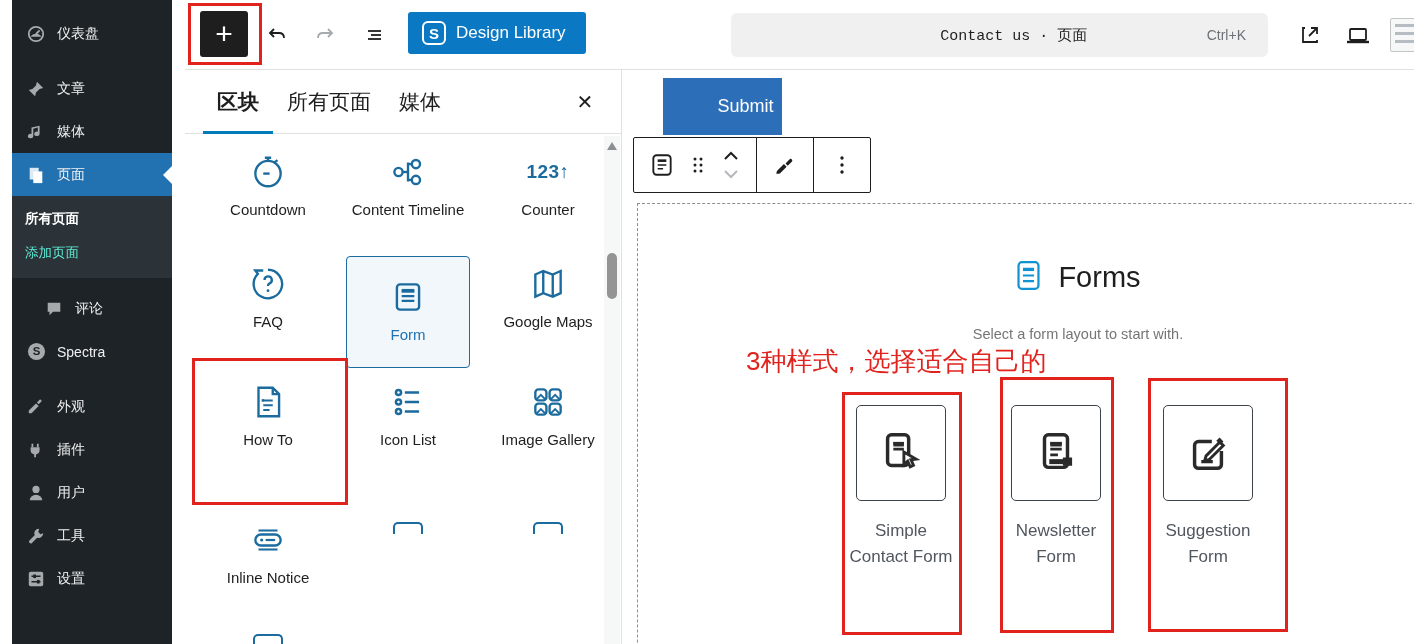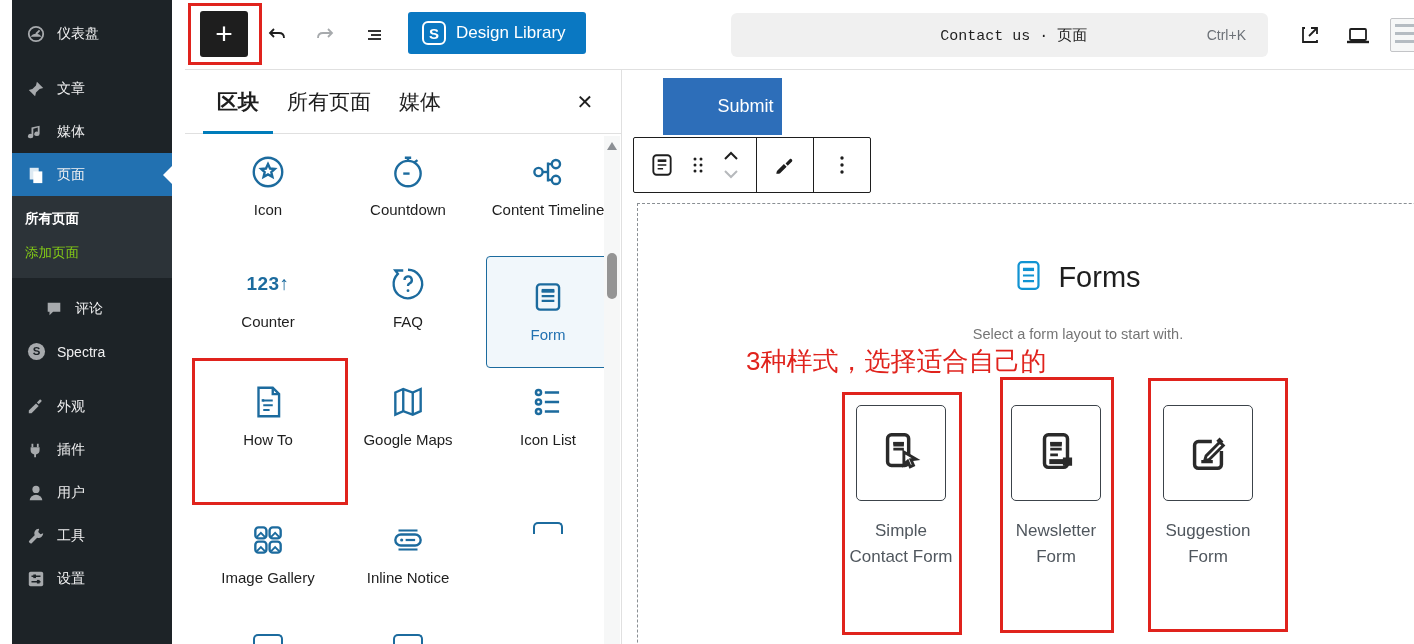--- a/index.html
+++ b/index.html
@@ -11,21 +11,21 @@
   
   .sidebar { position:absolute; left:12px; top:0; width:160px; height:644px; background:#1d2327; z-index:5; }
   .sb-item { display:flex; align-items:center; height:43px; padding-left:14px; gap:11px;
              color:#f0f0f1; font-size:14px; cursor:pointer; }
   .sb-item .sbi { width:20px; height:20px; flex:0 0 20px; display:flex; align-items:center; justify-content:center; }
   .sb-item svg { display:block; }
   .sb-item.active { background:#2271b1; position:relative; }
   .sb-item.active::after { content:""; position:absolute; right:0; top:50%; margin-top:-9px;
              border-top:9px solid transparent; border-bottom:9px solid transparent; border-right:9px solid #fff; }
   .sb-sub { background:#2c3338; padding:6px 0 8px 0; }
-  .sb-subitem { display:block; padding:8px 0 8px 13px; font-size:13.5px; color:#84cc16; cursor:pointer; }
+  .sb-subitem { display:block; padding:8px 0 8px 13px; font-size:13.5px; color:#5eead4; cursor:pointer; }
   .sb-subitem.current { color:#fff; font-weight:bold; }
   .mt12 { margin-top:12px; } .mt9 { margin-top:9px;padding-left:32px; }
   
   .topbar { position:absolute; left:185px; top:0; width:1229px; height:70px; background:#fff;
             border-bottom:1px solid #e0e0e0; z-index:4; }
   .inserter-toggle { position:absolute; left:15px; top:11px; width:48px; height:46px; background:#1e1e1e;
             border:none; border-radius:3px; color:#fff; font-size:30px; line-height:42px; cursor:pointer; }
   .tb-ico { position:absolute; top:19px; width:32px; height:32px; display:flex; align-items:center; justify-content:center; cursor:pointer; }
   .undo { left:76px; } .redo { left:124px; } .listview { left:174px; }
   .dl-btn { position:absolute; left:223px; top:12px; height:42px; padding:0 20px 0 14px; background:#0a78c2;
@@ -260,29 +260,20 @@
       <span class="tab">所有页面</span>
       <span class="tab">媒体</span>
       <span class="close-x">✕</span>
     </div>
 
     <div class="grid">
 
       <div class="tile">
         <span class="t-icon">
           <svg width="38" height="38" viewBox="0 0 24 24" fill="none" stroke="#1c6b9e" stroke-width="1.5">
-              <circle cx="12" cy="12" r="9"></circle>
-              <path d="M12 7 l1.3 2.8 3 .3 -2.2 2 .7 3 -2.8-1.6 -2.8 1.6 .7-3 -2.2-2 3-.3 Z"></path>
-            </svg>
-        </span>
-        <span class="t-label">Icon</span>
-      </div>
-      <div class="tile">
-        <span class="t-icon">
-          <svg width="38" height="38" viewBox="0 0 24 24" fill="none" stroke="#1c6b9e" stroke-width="1.5">
               <circle cx="12" cy="13" r="8"></circle>
               <path d="M10 3 h4 M12 3 v2"></path>
               <path d="M16 6 l2-1.5"></path>
               <path d="M9 13 h4"></path>
             </svg>
         </span>
         <span class="t-label">Countdown</span>
       </div>
 
       <div class="tile">
@@ -322,36 +313,36 @@
               <rect x="5" y="4" width="14" height="16" rx="2"></rect>
               <path d="M8 8.5 h8 M8 11.5 h8 M8 14.5 h8" stroke-width="1.4"></path>
               <path d="M8 8 h8" stroke-width="2.2"></path>
             </svg>
         </span>
         <span class="t-label">Form</span>
       </div>
       <div class="tile">
         <span class="t-icon">
           <svg width="38" height="38" viewBox="0 0 24 24" fill="none" stroke="#1c6b9e" stroke-width="1.5">
+              <path d="M4 6 l5-2.2 6 2.2 5-2.2 v14 l-5 2.2 -6-2.2 -5 2.2 Z"></path>
+              <path d="M9 3.8 v14 M15 6 v14"></path>
+            </svg>
+        </span>
+        <span class="t-label">Google Maps</span>
+      </div>
+      <div class="tile">
+        <span class="t-icon">
+          <svg width="38" height="38" viewBox="0 0 24 24" fill="none" stroke="#1c6b9e" stroke-width="1.5">
               <path d="M6 3 h9 l4 4 v14 H6 Z"></path>
               <path d="M15 3 v4 h4"></path>
               <path d="M9 11 h6 M9 14 h6 M9 17 h4" stroke-width="1.3"></path>
               <rect x="8" y="10.2" width="1.6" height="1.6" fill="#1c6b9e" stroke="none"></rect>
             </svg>
         </span>
         <span class="t-label">How To</span>
-      </div>
-      <div class="tile">
-        <span class="t-icon">
-          <svg width="38" height="38" viewBox="0 0 24 24" fill="none" stroke="#1c6b9e" stroke-width="1.5">
-              <path d="M4 6 l5-2.2 6 2.2 5-2.2 v14 l-5 2.2 -6-2.2 -5 2.2 Z"></path>
-              <path d="M9 3.8 v14 M15 6 v14"></path>
-            </svg>
-        </span>
-        <span class="t-label">Google Maps</span>
       </div>
 
       <div class="tile">
         <span class="t-icon">
           <svg width="38" height="38" viewBox="0 0 24 24" fill="none" stroke="#1c6b9e" stroke-width="1.6">
               <circle cx="6" cy="6" r="1.6"></circle>
               <path d="M10 6 h9"></path>
               <circle cx="6" cy="12" r="1.6"></circle>
               <path d="M10 12 h9"></path>
               <circle cx="6" cy="18" r="1.6"></circle>

